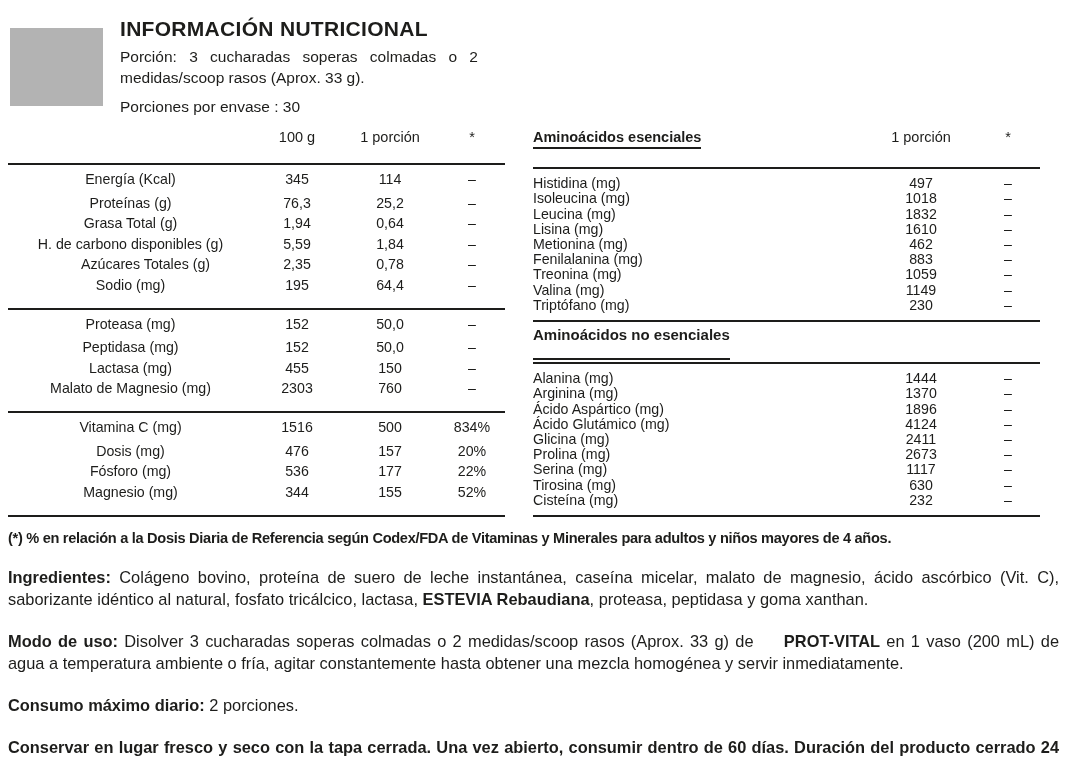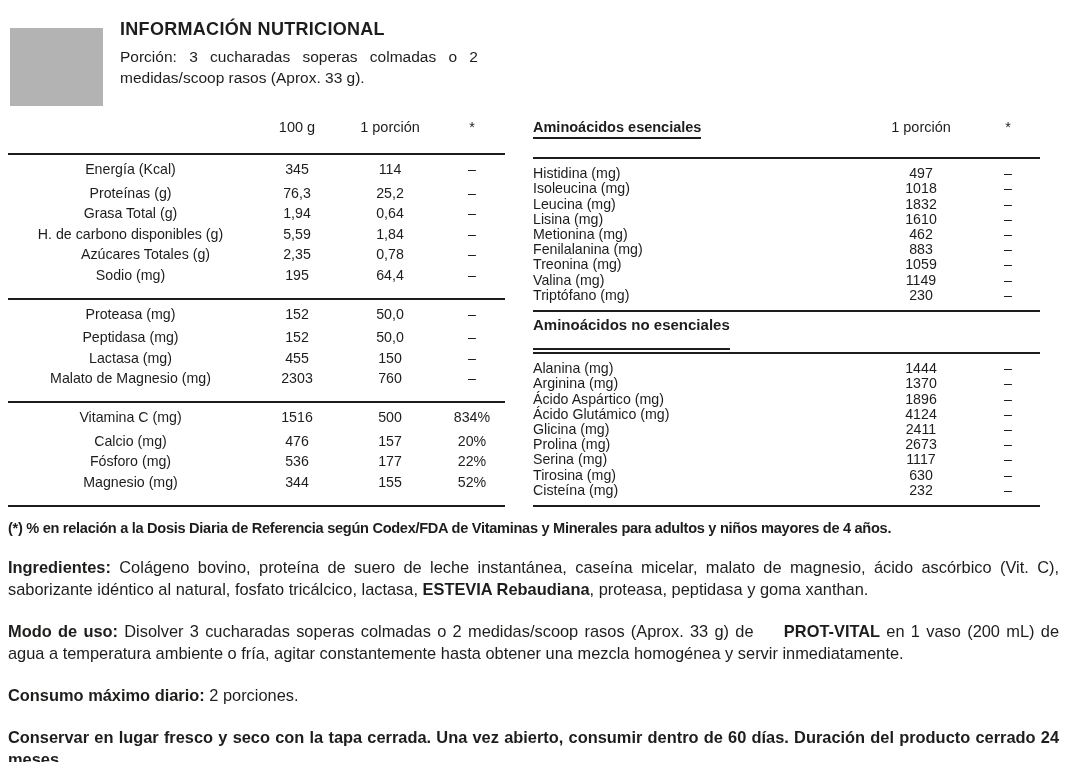--- a/index.html
+++ b/index.html
@@ -5,21 +5,21 @@
   * { margin: 0; padding: 0; box-sizing: border-box; }
   html, body { width: 1069px; height: 762px; background: #ffffff; overflow: hidden; }
   body { font-family: "Liberation Sans", sans-serif; color: #1d1d1b; }
 
   .page { width: 1069px; height: 762px; padding: 16px 8px 0 8px; }
 
   
   .header { display: flex; align-items: flex-start; }
   .swatch { width: 93px; height: 78px; margin: 12px 0 0 2px; flex: 0 0 auto; }
   .header-text { margin-left: 17px; width: 372px; }
-  .title { font-size: 18px; font-weight: bold; letter-spacing: 0.3px; line-height: 26px; }
+  .title { font-size: 21px; font-weight: bold; letter-spacing: 0.3px; line-height: 26px; }
   .portion { margin-top: 4px; font-size: 15.5px; line-height: 21px; text-align: justify; width: 358px; }
   .servings { margin-top: 10px; font-size: 15.5px; }
 
   
   .tables { display: flex; margin-top: 14px; }
   table { border-collapse: collapse; font-size: 14.2px; line-height: 15.2px; }
   td, th { padding: 0; vertical-align: top; font-weight: normal; white-space: nowrap; }
 
   .left-table { width: 497px; }
   .right-table { width: 507px; margin-left: 28px; }
@@ -53,20 +53,21 @@
 </head>
 <body>
 
 <div class="page">
 
   <div class="header">
     <div class="swatch" style="background-color: rgb(179, 179, 179);"></div>
     <div class="header-text">
       <div class="title">INFORMACIÓN NUTRICIONAL</div>
       <div class="portion">Porción: 3 cucharadas soperas colmadas o 2 medidas/scoop rasos (Aprox. 33 g).</div>
+      <div class="servings">Porciones por envase : 30</div>
     </div>
   </div>
 
   <div class="tables">
 
     <table class="left-table">
       <thead>
         <tr class="colhead">
           <th class="col-label"></th>
           <th class="col-v100">100 g</th>
@@ -139,21 +140,21 @@
           </tr>
         </tbody>
       <tbody class="section">
           <tr>
             <td class="col-label">Vitamina C (mg)</td>
             <td class="col-v100">1516</td>
             <td class="col-vp">500</td>
             <td class="col-star">834%</td>
           </tr>
           <tr>
-            <td class="col-label">Calcio (mg)</td>
+            <td class="col-label">Dosis (mg)</td>
             <td class="col-v100">476</td>
             <td class="col-vp">157</td>
             <td class="col-star">20%</td>
           </tr>
           <tr>
             <td class="col-label">Fósforo (mg)</td>
             <td class="col-v100">536</td>
             <td class="col-vp">177</td>
             <td class="col-star">22%</td>
           </tr>

